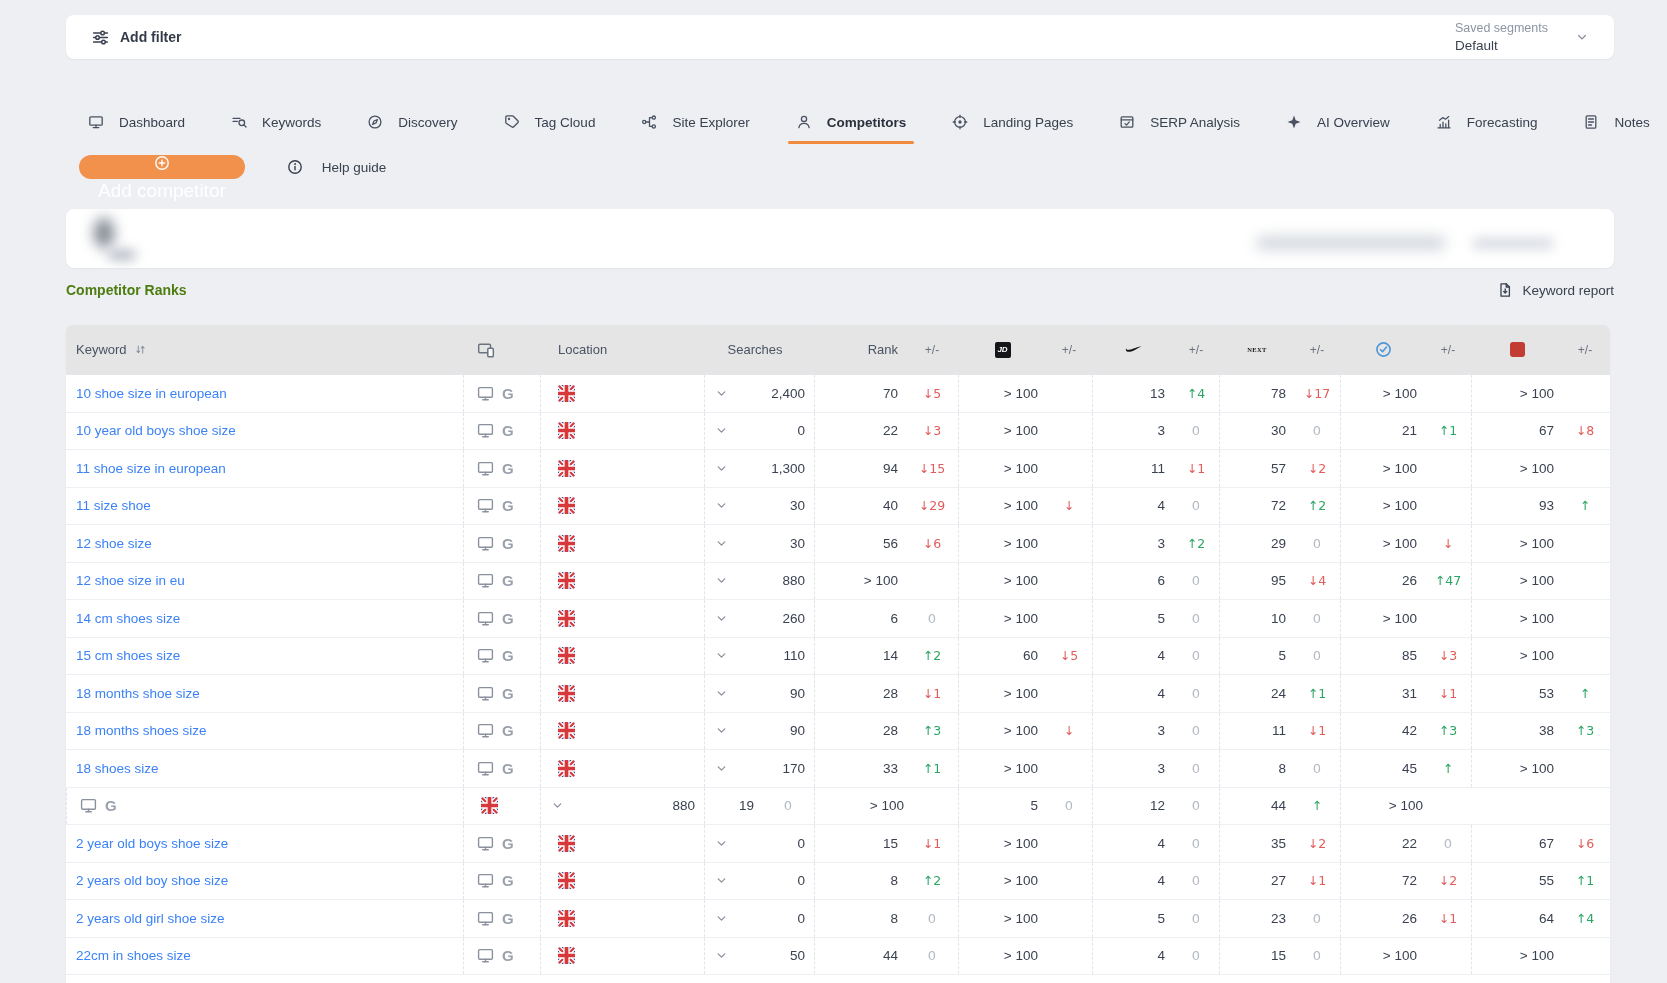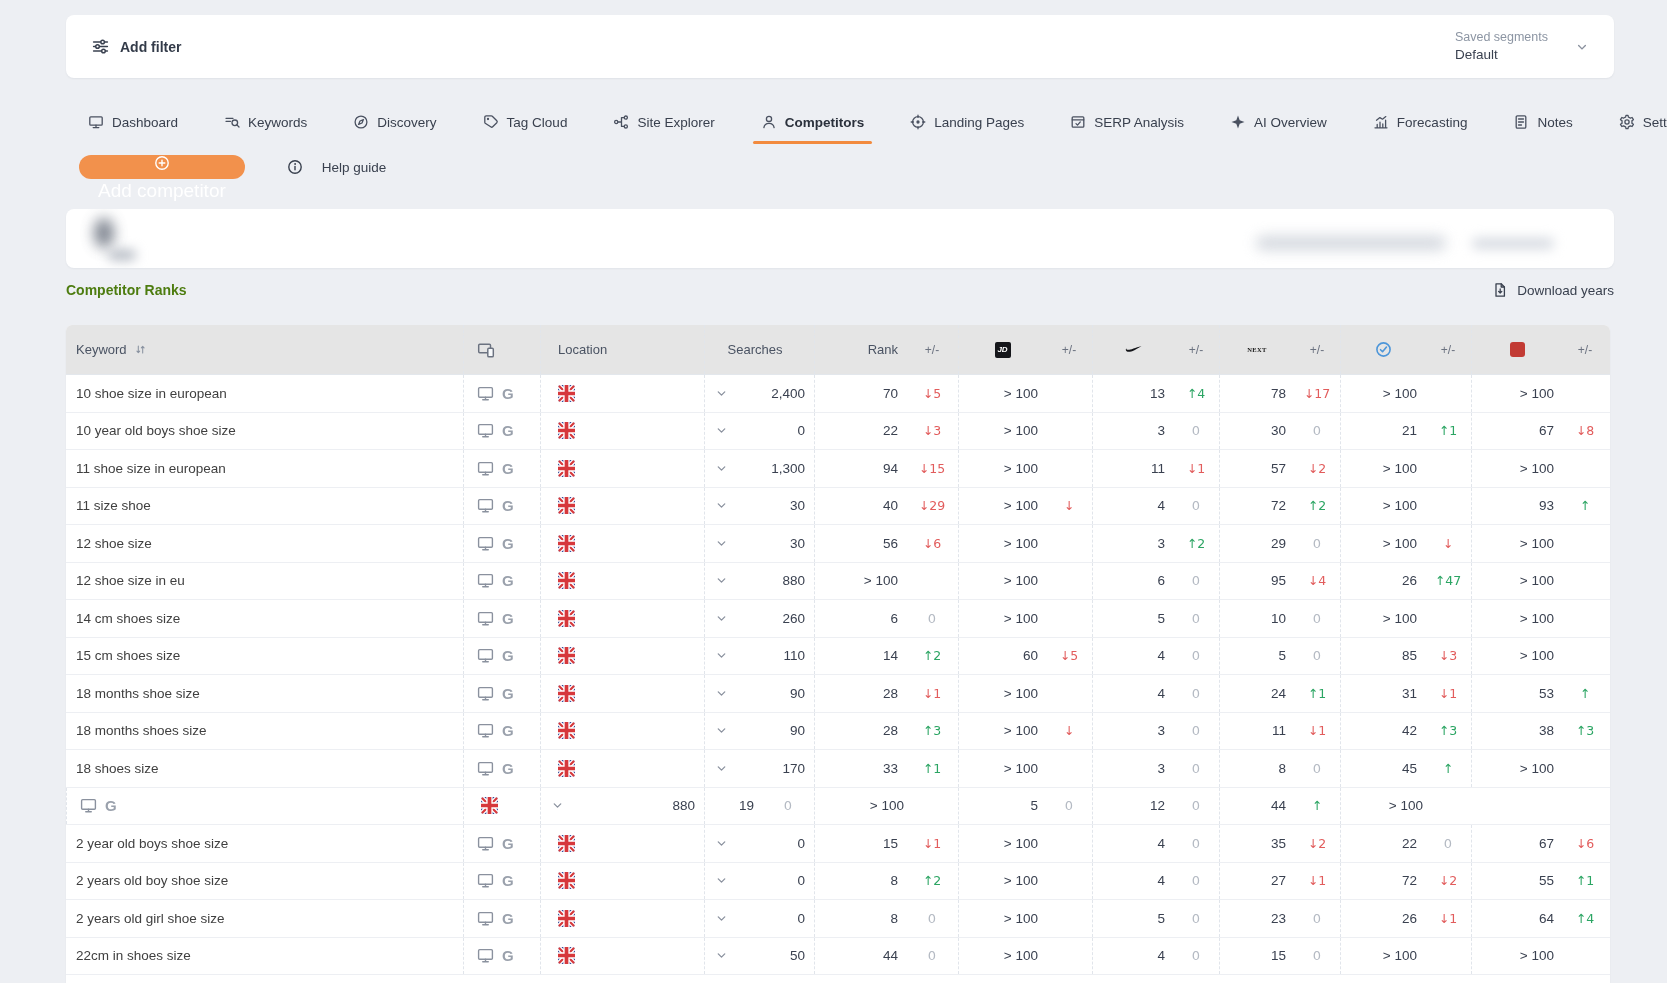--- a/index.html
+++ b/index.html
@@ -5,34 +5,34 @@
   * { box-sizing: border-box; }
   html,body { margin:0; padding:0; }
   body {
     width:1667px; height:983px; overflow:hidden; position:relative;
     background:#EDEFF3; font-family:"Liberation Sans", sans-serif; color:#3A4150;
   }
   svg { display:block; }
 
   
   .filter-card {
-    position:absolute; left:66px; top:15px; width:1548px; height:63px;
+    position:absolute; left:66px; top:15px; width:1548px; height:44px;
     background:#fff; border-radius:8px; box-shadow:0 1px 2px rgba(25,34,56,.06);
     display:flex; align-items:center; justify-content:space-between; padding:0 26px;
   }
   .add-filter { display:flex; align-items:center; gap:11px; font-size:14px; font-weight:600; color:#333B49; cursor:pointer; }
   .add-filter svg { color:#3A4150; }
   .segments { display:flex; align-items:center; gap:28px; cursor:pointer; }
   .seg-label { font-size:12.5px; color:#8C95A3; line-height:17px; }
   .seg-value { font-size:13.5px; color:#3A4150; line-height:18px; }
   .chev { color:#8A919E; }
 
   
   .tabs { position:absolute; left:88px; top:107px; height:30px; display:flex; gap:46px; align-items:center; }
-  .tab { display:flex; align-items:center; gap:8px; font-size:13.5px; color:#39404E; white-space:nowrap; position:relative; cursor:pointer; height:30px; }
+  .tab { display:flex; align-items:center; gap:15px; font-size:13.5px; color:#39404E; white-space:nowrap; position:relative; cursor:pointer; height:30px; }
   .tab .ticon { color:#4A5160; display:flex; }
   .tab.active { color:#2B313C; font-weight:600; }
   .tab.active::after { content:""; position:absolute; left:-8px; right:-8px; bottom:-7px; height:3px; background:#F28A3E; border-radius:2px; }
 
   
   .actions { position:absolute; left:79px; top:155px; display:flex; align-items:center; gap:42px; }
   .btn-orange {
     height:24px; padding:0 19px; border:none; border-radius:17px; background:#F2914C; color:#fff;
     font-size:19px; font-family:inherit; display:flex; align-items:center; gap:9px; cursor:pointer;flex-direction:column;
   }
@@ -57,21 +57,21 @@
   .thead, .trow {
     display:grid; grid-template-columns:397px 77px 164px 110px 144px 134px 127px 121px 131px 160px;
     align-items:stretch;
   }
   .thead { height:50px; background:#e5e5e5; border-bottom:1px solid #E3E7EC; color:#4A5363; font-size:13px; }
   .trow { height:37.5px; border-bottom:1px solid #EDEFF3; font-size:13.5px; color:#3A4150; }
   .cell { display:flex; align-items:center; min-width:0; }
   .bl { border-left:1px dashed #E1E5EB; }
 
   .c-kw { padding-left:10px; gap:8px; }
-  .kw-link { color:#404040; text-decoration:none; white-space:nowrap; overflow:hidden; text-overflow:ellipsis; cursor:pointer; }
+  .kw-link { color:#3b82f6; text-decoration:none; white-space:nowrap; overflow:hidden; text-overflow:ellipsis; cursor:pointer; }
   .c-dev { padding-left:13px; gap:8px; }
   .g-letter { font-size:15px; font-weight:700; color:#9AA1AC; line-height:1; }
   .c-loc { padding-left:17px; }
   .flag { width:17px; height:17px; border-radius:3px; overflow:hidden; }
   .c-search { padding:0 9px 0 10px; }
   .c-search .sval { margin-left:auto; }
   .chev-row { color:#8A919E; display:flex; cursor:pointer; }
 
   .group { padding:0; }
   .g-val { flex:1 1 auto; text-align:right; padding-right:8px; white-space:nowrap; }
@@ -271,21 +271,21 @@
 <div class="section-head">
   <h2 class="section-title">Competitor Ranks</h2>
   <div class="download">
     <span>
       <svg width="16" height="16" viewBox="0 0 16 16" fill="none" stroke="currentColor" stroke-width="1.3" stroke-linecap="round" stroke-linejoin="round">
         <path d="M4 1.8h5.2L12.4 5v9.2H4z"></path>
           <path d="M9.2 1.8V5h3.2"></path>
           <path d="M8.2 7v4M6.6 9.4l1.6 1.6 1.6-1.6"></path>
       </svg>
     </span>
-    <span>Download years</span>
+    <span>Keyword report</span>
   </div>
 </div>
 
 <div class="table-card">
   <div class="tgrid">
     <div class="thead">
       <div class="cell h-kw">
         <span class="h-label">Keyword</span>
         <span class="sort-icon">
           <svg width="13" height="13" viewBox="0 0 16 16" fill="none" stroke="currentColor" stroke-width="1.3" stroke-linecap="round" stroke-linejoin="round">

